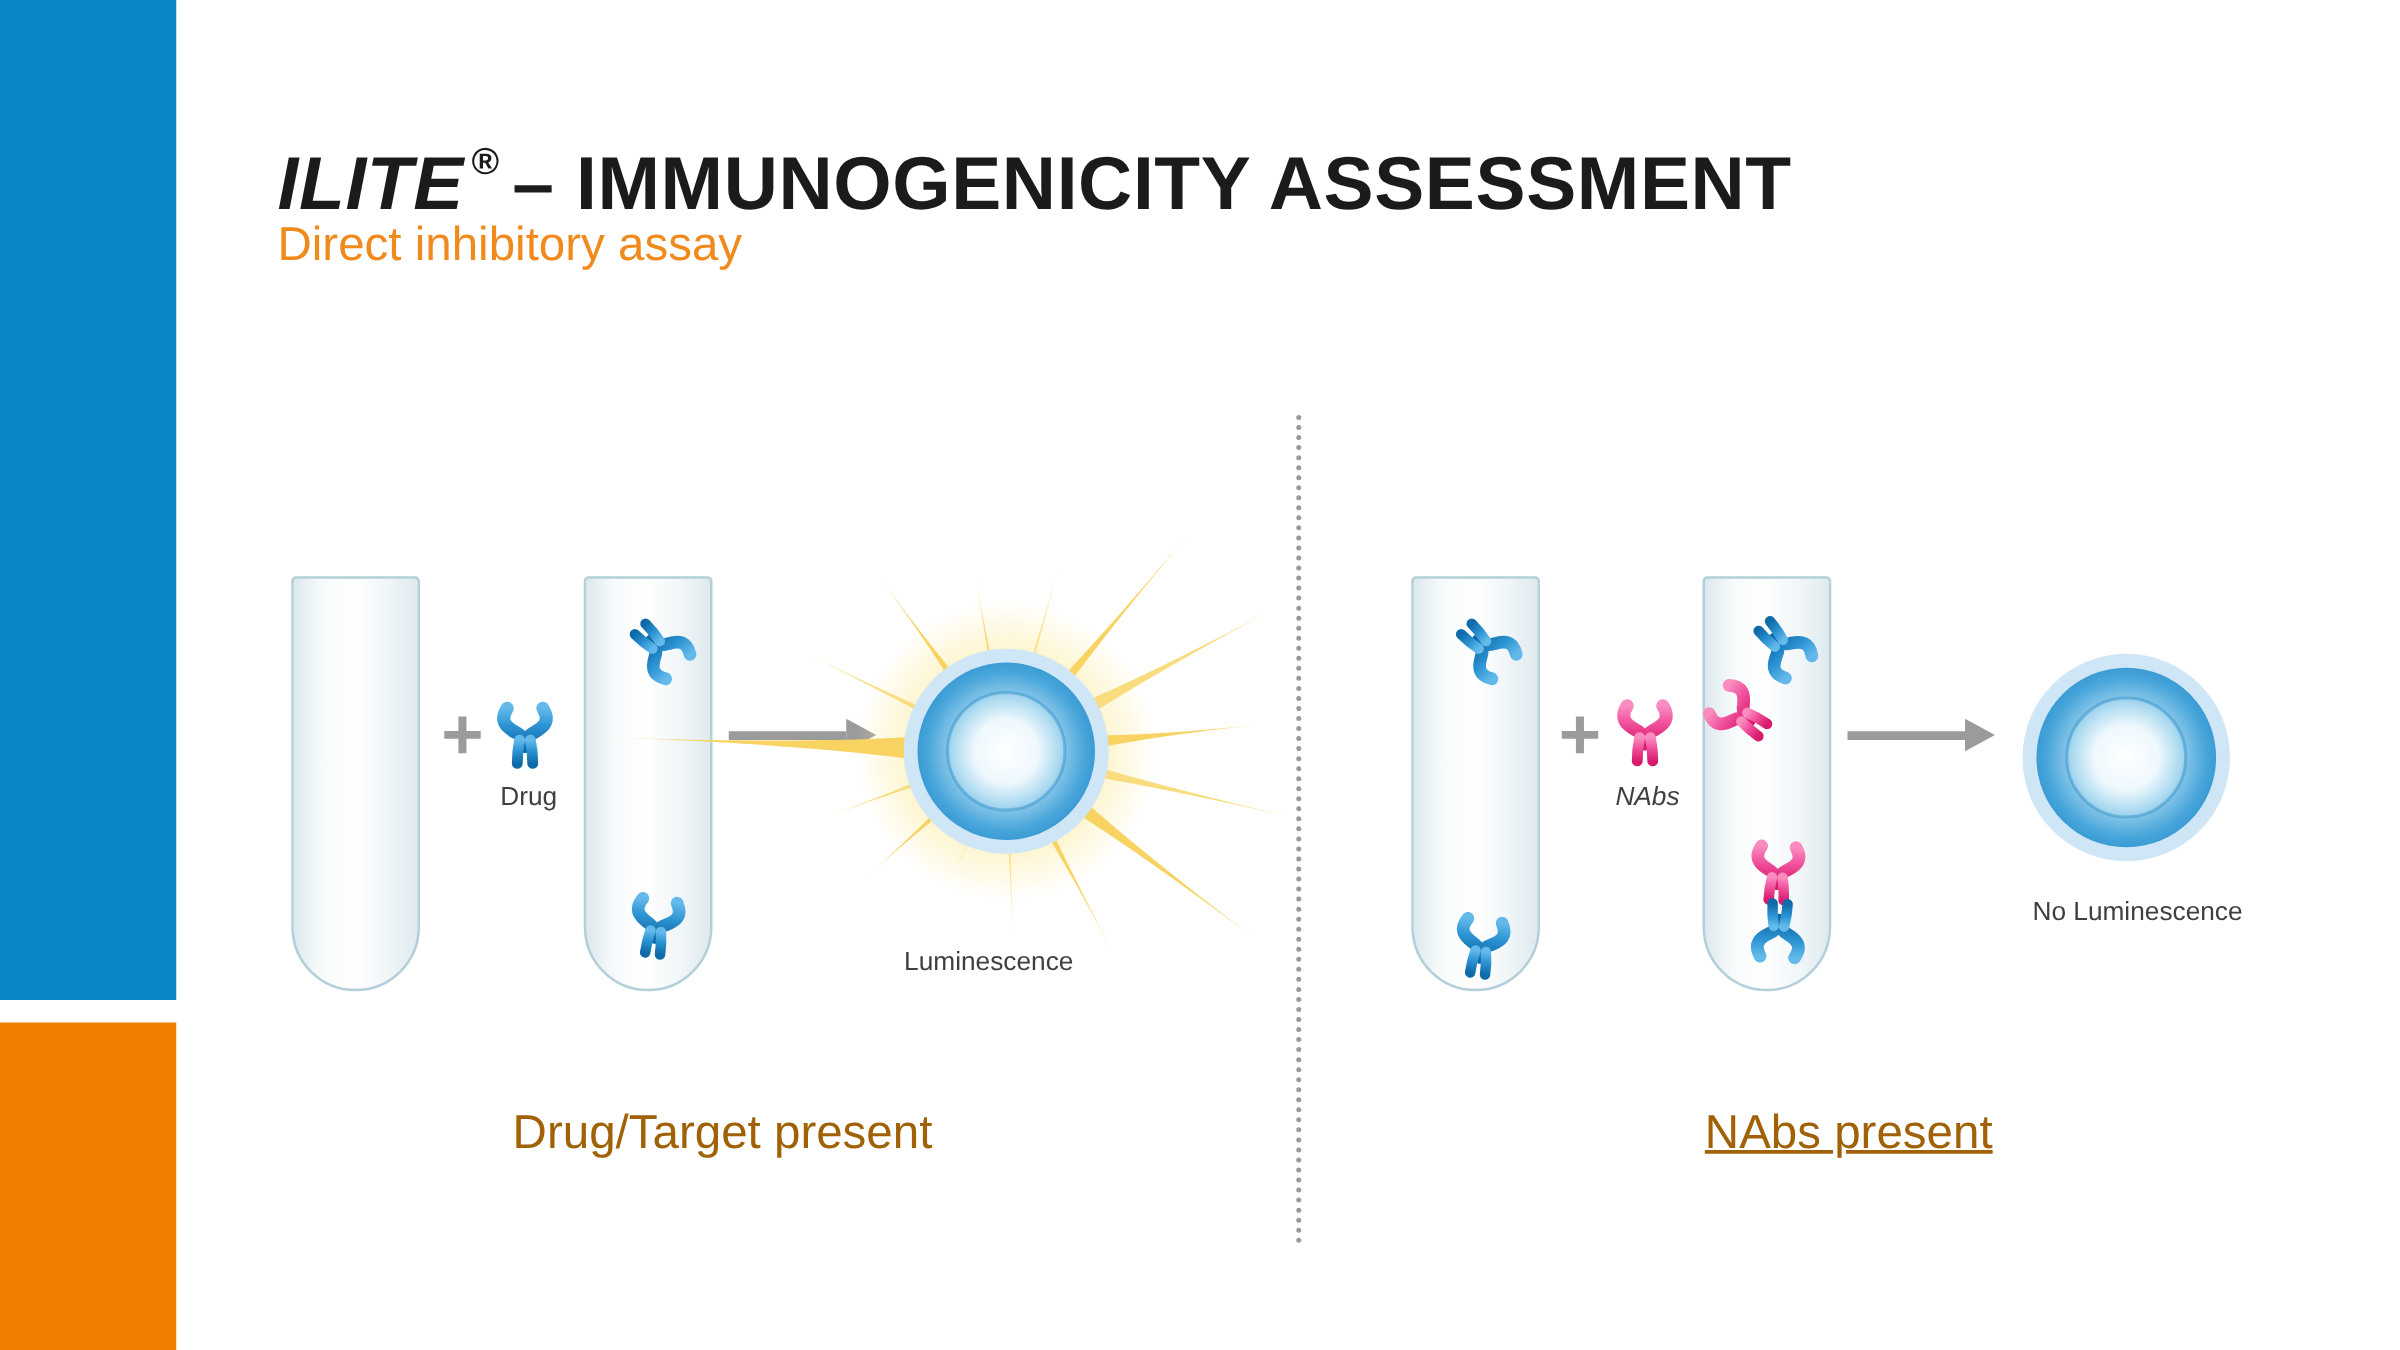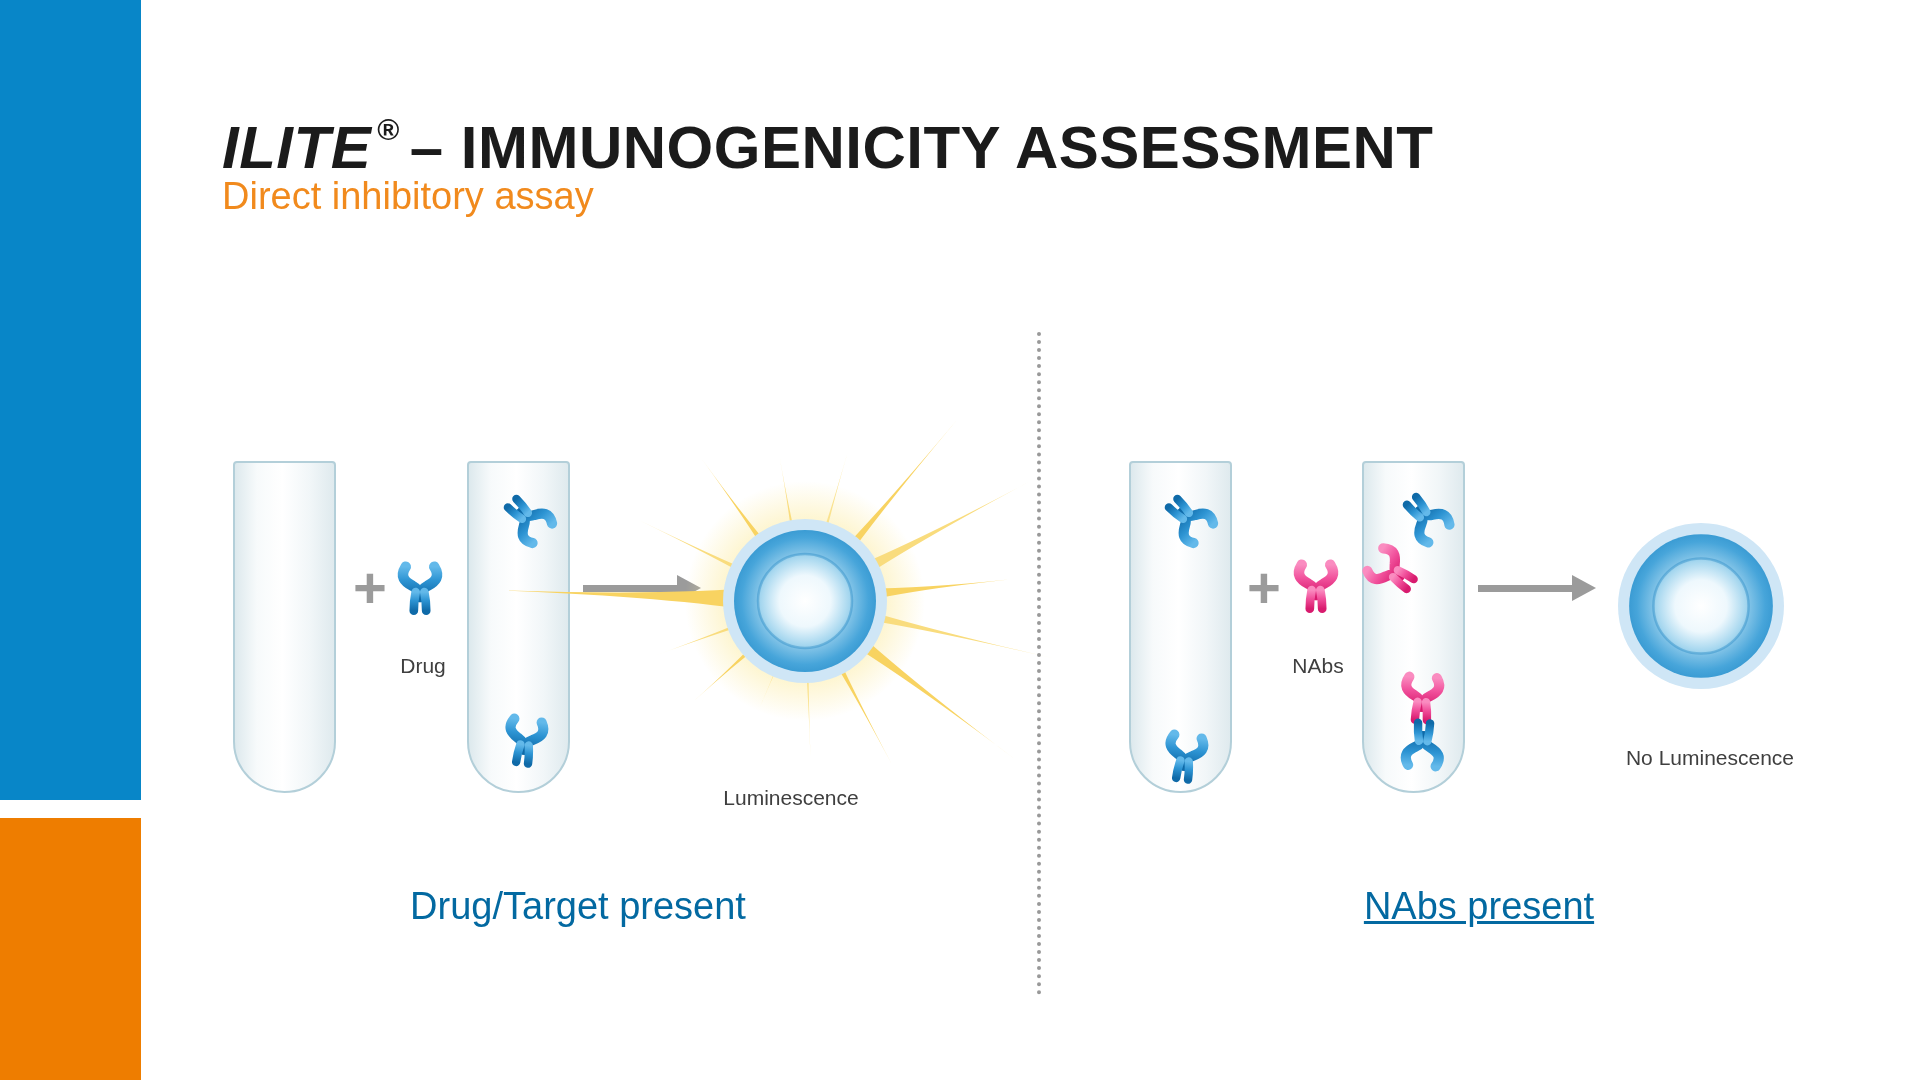--- a/index.html
+++ b/index.html
@@ -25,22 +25,22 @@
   
   .ab{position:absolute;width:60px;height:60px;overflow:visible;}
   
   .plus{width:60px;text-align:center;font-size:58px;line-height:60px;font-weight:700;color:#9b9b9b;}
   
   .arrow-line{height:7px;background:#9b9b9b;}
   .arrow-head{width:0;height:0;border-top:13px solid transparent;border-bottom:13px solid transparent;border-left:24px solid #9b9b9b;}
   
   .divider{left:1037px;top:332px;height:663px;width:0;border-left:4px dotted #999999;}
   
-  .small-label{font-size:21px;color:#3f3f3f;text-align:center;margin-top:28px;}
-  .caption{font-size:38px;color:#0369a1;text-align:center;line-height:44px;}
+  .small-label{font-size:21px;color:#3f3f3f;text-align:center;}
+  .caption{font-size:38px;color:#a16207;text-align:center;line-height:44px;}
   svg{display:block;overflow:visible;}
 </style>
 </head>
 <body>
 
 <svg width="0" height="0" aria-hidden="true">
   <defs>
     <linearGradient id="gBlue" x1="0" y1="0" x2="0" y2="1">
       <stop offset="0" stop-color="#63b9ea"></stop>
         <stop offset=".45" stop-color="#2d94d3"></stop>
@@ -158,21 +158,21 @@
       </svg>
     <svg class="ab" style="left:1155px;top:728px;transform:rotate(8deg);" viewBox="0 0 100 100">
         <use href="#abBlue"></use>
       </svg>
 
     <div class="abs plus" style="left:1234px;top:558px;">+</div>
 
     <svg class="ab" style="left:1285px;top:556px;width:62px;height:62px;" viewBox="0 0 100 100">
         <use href="#abPink"></use>
       </svg>
-    <div class="abs small-label" style="left:1218px;top:626px;width:200px;">NAbs</div>
+    <div class="abs small-label" style="left:1218px;top:626px;width:200px;font-style:italic;">NAbs</div>
 
     <div class="abs tube" style="left:1362px;"></div>
     <svg class="ab" style="left:1395px;top:487px;transform:rotate(140deg);" viewBox="0 0 100 100">
         <use href="#abBlue"></use>
       </svg>
     <svg class="ab" style="left:1363px;top:542px;transform:rotate(-55deg);" viewBox="0 0 100 100">
         <use href="#abPink"></use>
       </svg>
     <svg class="ab" style="left:1392px;top:669px;transform:rotate(3deg);" viewBox="0 0 100 100">
         <use href="#abPink"></use>

